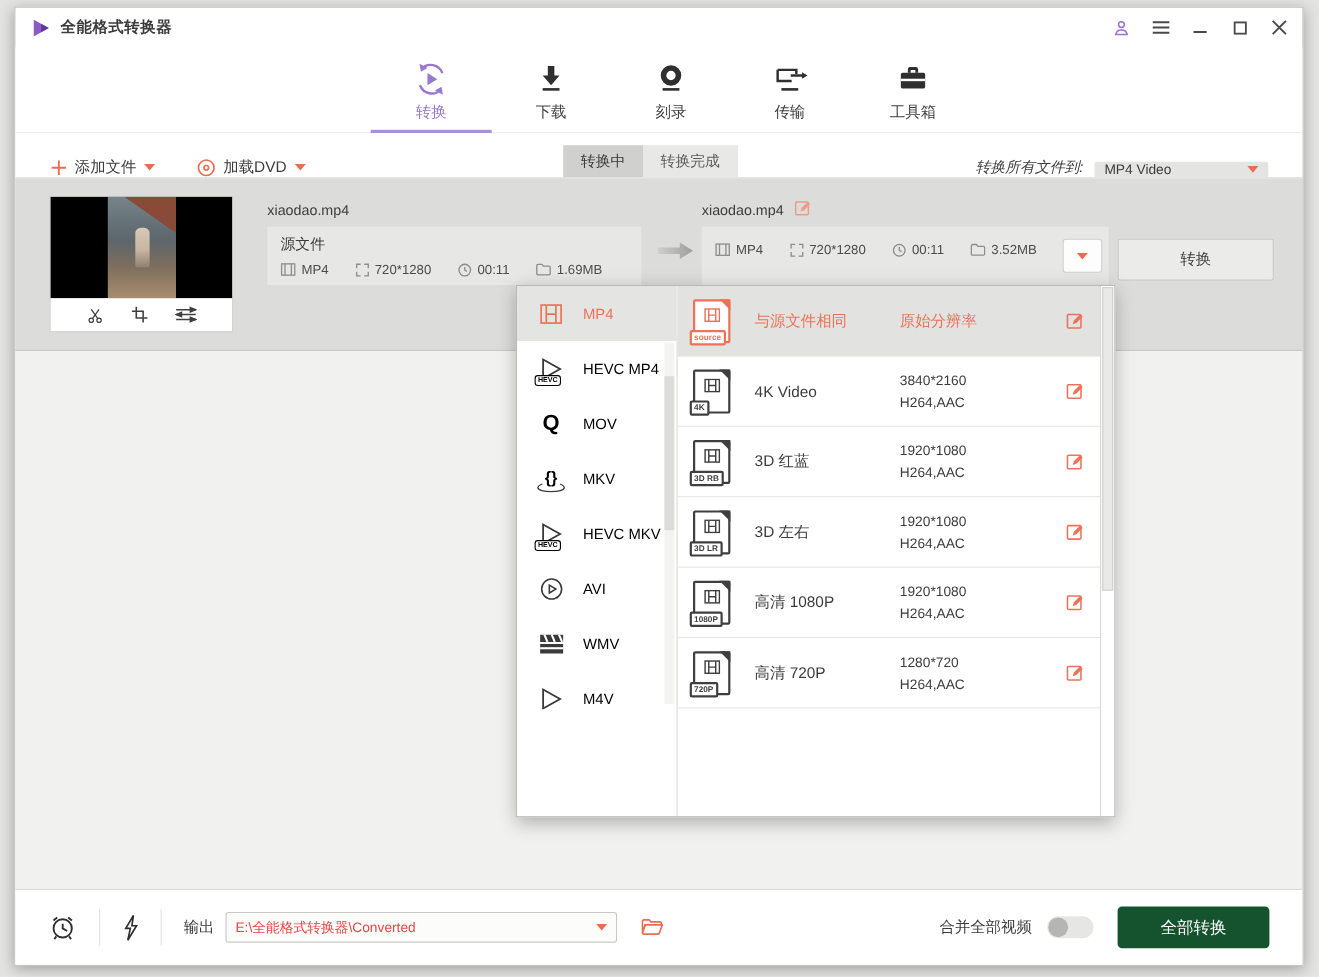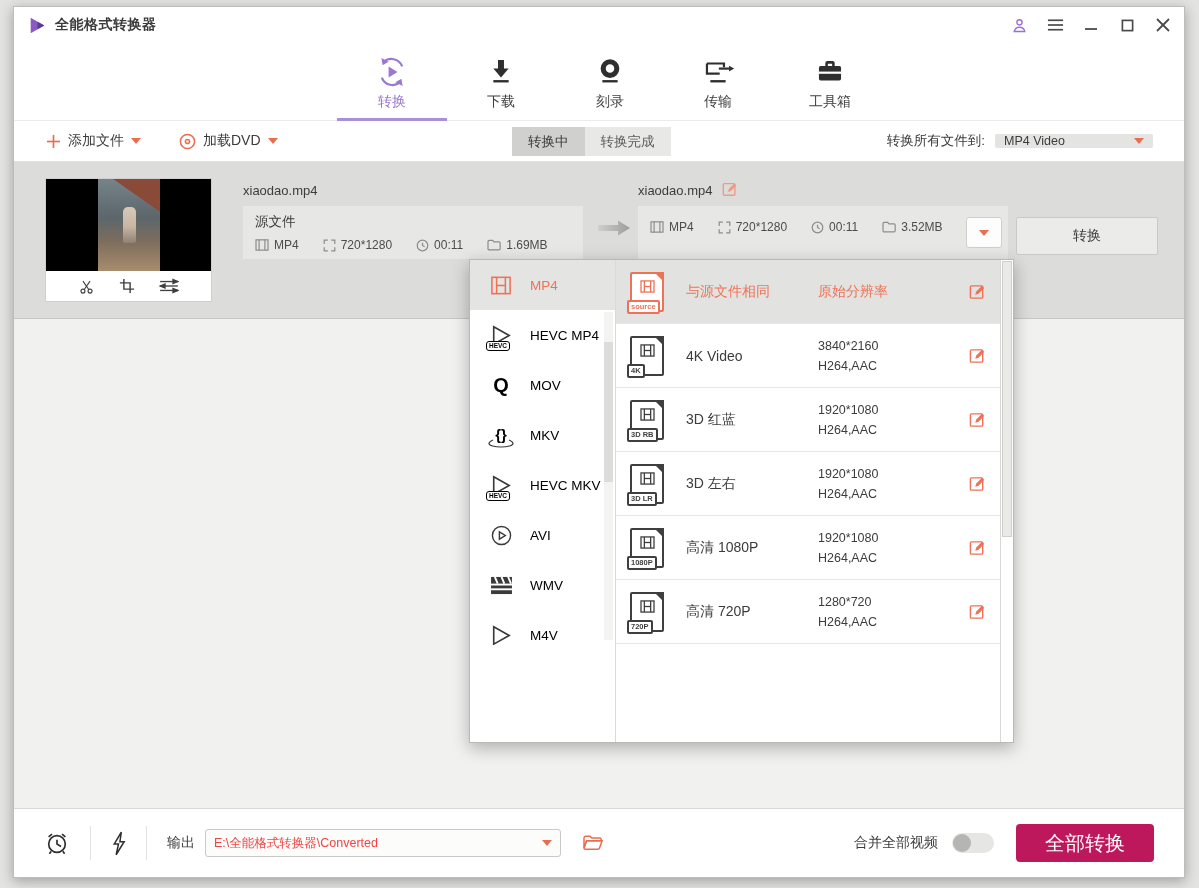--- a/index.html
+++ b/index.html
@@ -21,28 +21,28 @@
   .nav { height:78px; flex:0 0 78px; position:relative; background:#fff; }
   .nav-item { position:absolute; top:12px; width:96px; transform:translateX(-50%);
     display:flex; flex-direction:column; align-items:center; gap:4px; cursor:pointer; }
   .nav-item .nav-label { font-size:14px; color:#3f3f3f; }
   .nav-item.active .nav-label { color:#9a77d1; }
   .nav-underline { position:absolute; bottom:0; height:3px; background:#a98fd8; }
   .nav-border { position:absolute; bottom:0; left:0; right:0; height:1px; background:#ececec; }
 
   
   .toolbar { height:41px; flex:0 0 41px; position:relative; background:#fff; border-bottom:1px solid #e2e2e2; }
-  .tbgroup { position:absolute; top:0; height:40px; display:flex; align-items:center; }
+  .tbgroup { position:absolute; top:0; height:40px; display:flex; align-items:flex-end; }
   .tool-btn { display:flex; align-items:center; gap:7px; cursor:pointer; font-size:14px; color:#3c3c3c; }
   .caret { width:0; height:0; border-left:5px solid transparent; border-right:5px solid transparent; border-top:6px solid #e96d4f; display:inline-block; }
   .seg-tabs { display:flex; }
   .seg { height:29px; line-height:29px; padding:0 16px; font-size:13.5px; cursor:pointer; }
   .seg.active { background:#d0d0cf; color:#3a3a3a; }
   .seg.idle { background:#e8e8e7; color:#5c5c5c; }
-  .convert-to-label { font-size:13.5px; margin-right:10px; }
+  .convert-to-label { font-size:13.5px; margin-right:10px;font-style:italic; }
   .select-box { width:158px; height:14px; background:#e4e4e2; border-radius:2px; display:flex; align-items:center; padding:0 9px; cursor:pointer; }
   .select-box .sel-val { font-size:12.5px; color:#3c3c3c; flex:1; }
 
   
   .filerow { height:157px; flex:0 0 157px; position:relative; background:#dcdcdb; border-bottom:1px solid #c6c6c5; }
   .thumb { position:absolute; left:32px; top:17px; width:165px; height:122px; background:#fff; box-shadow:0 0 0 1px #cfcfcf; }
   .thumb-video { height:92px; background:#000; position:relative; overflow:hidden; }
   .thumb-photo { position:absolute; left:50%; top:0; transform:translateX(-50%); width:62px; height:92px;
     background:
       linear-gradient(215deg, #8a4a38 0%, #8a4a38 24%, rgba(0,0,0,0) 24.5%),
@@ -75,22 +75,22 @@
   .out-label { font-size:14px; color:#3c3c3c; margin-right:10px; }
   .output-combo { position:relative; width:356px; height:28px; }
   .output-combo input { width:100%; height:100%; border:1px solid #c9c9c8; border-radius:3px; background:#fcfcfb;
     font-family:inherit; font-size:12.5px; color:#ef4444; padding:0 26px 0 8px; outline:none; }
   .output-combo .caret { position:absolute; right:9px; top:11px; }
   .open-folder { margin-left:22px; display:flex; cursor:pointer; }
   .f-right { margin-left:auto; display:flex; align-items:center; }
   .merge-label { font-size:14px; color:#3c3c3c; margin-right:14px; }
   .toggle { width:42px; height:20px; border-radius:10px; background:#e6e6e4; position:relative; cursor:pointer; margin-right:22px; }
   .toggle .knob { position:absolute; left:1px; top:1px; width:18px; height:18px; border-radius:50%; background:#b5b5b3; }
-  .convert-all-btn { width:138px; height:38px; background:#be185d; border:none; border-radius:4px; color:#fff;
-    font-family:inherit; font-size:20px; cursor:pointer; }
+  .convert-all-btn { width:138px; height:38px; background:#14532d; border:none; border-radius:4px; color:#fff;
+    font-family:inherit; font-size:15px; cursor:pointer; }
 
   
   .format-panel { position:absolute; left:455px; top:252px; width:545px; height:484px; background:#fff;
     border:1px solid #b9b9b9; box-shadow:0 5px 16px rgba(0,0,0,.28); z-index:10; display:flex; flex-direction:column; }
   .fp-tabs { height:47px; flex:0 0 47px; display:flex; border-bottom:2px solid #7e3c2b; }
   .fp-tab { flex:1; display:flex; align-items:center; justify-content:center; font-size:14px; color:#3c3c3c; cursor:pointer; position:relative; }
   .fp-tab.active { color:#ee7257; }
   .fp-tab.active::after { content:""; position:absolute; bottom:-2px; left:0; right:0; height:2px; background:#f0875f; }
   .fp-body { flex:1; display:flex; overflow:hidden; position:relative; }
 

